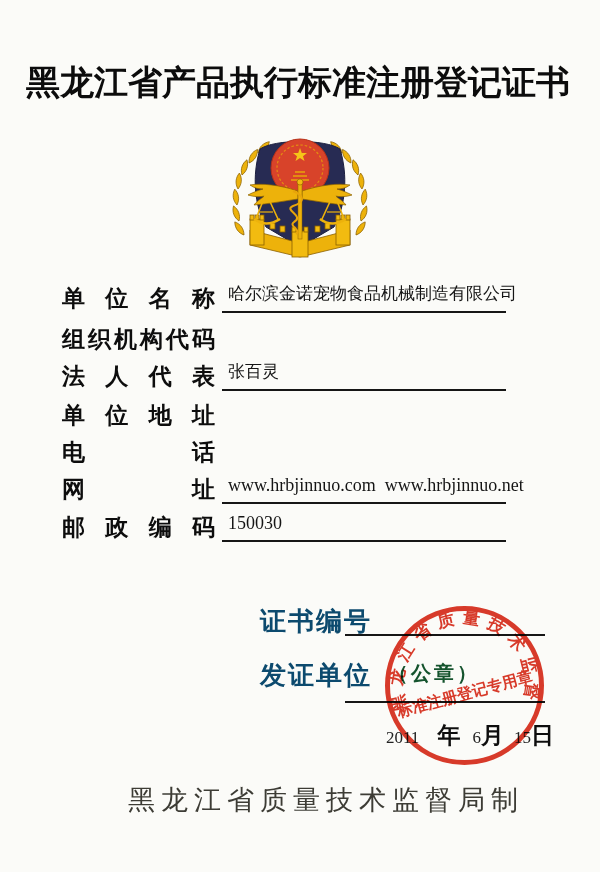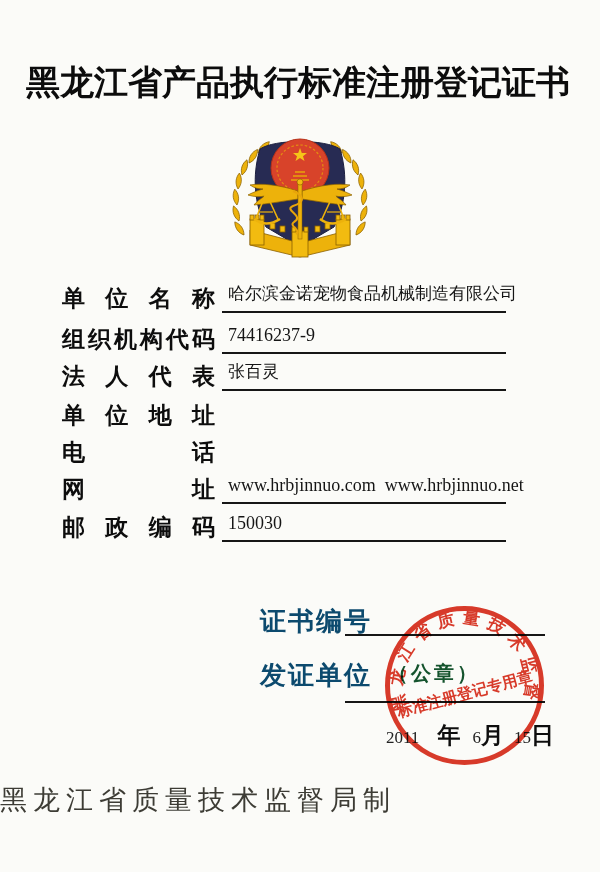--- a/index.html
+++ b/index.html
@@ -62,21 +62,21 @@
   .gap12{display:inline-block;width:12px;}
   .gap10{display:inline-block;width:10px;}
   .dgroup{display:flex;align-items:baseline;}
 
   .seal{
     position:absolute;left:381px;top:602px;width:166px;height:166px;
     mix-blend-mode:multiply;opacity:.93;
   }
   .footer{
     position:absolute;left:0;top:782px;width:524px;
-    text-align:left;font-size:27px;font-weight:normal;
+    text-align:right;font-size:27px;font-weight:normal;
     letter-spacing:6px;color:#3d3c35;white-space:nowrap;
   }
 </style>
 </head>
 <body>
 
 <div class="title">黑龙江省产品执行标准注册登记证书</div>
 
 <div class="emblem">
   <svg width="140" height="132" viewBox="0 0 140 132" xmlns="http://www.w3.org/2000/svg">
@@ -171,23 +171,20 @@
 </div>
 <div class="field-row row2">
   <div class="label">
       <span>组</span>
       <span>织</span>
       <span>机</span>
       <span>构</span>
       <span>代</span>
       <span>码</span>
     </div>
-  <div class="value-cell">
-    <span class="value num">74416237-9</span>
-  </div>
 </div>
 <div class="field-row row3">
   <div class="label">
       <span>法</span>
       <span>人</span>
       <span>代</span>
       <span>表</span>
     </div>
   <div class="value-cell">
     <span class="value">张百灵</span>

